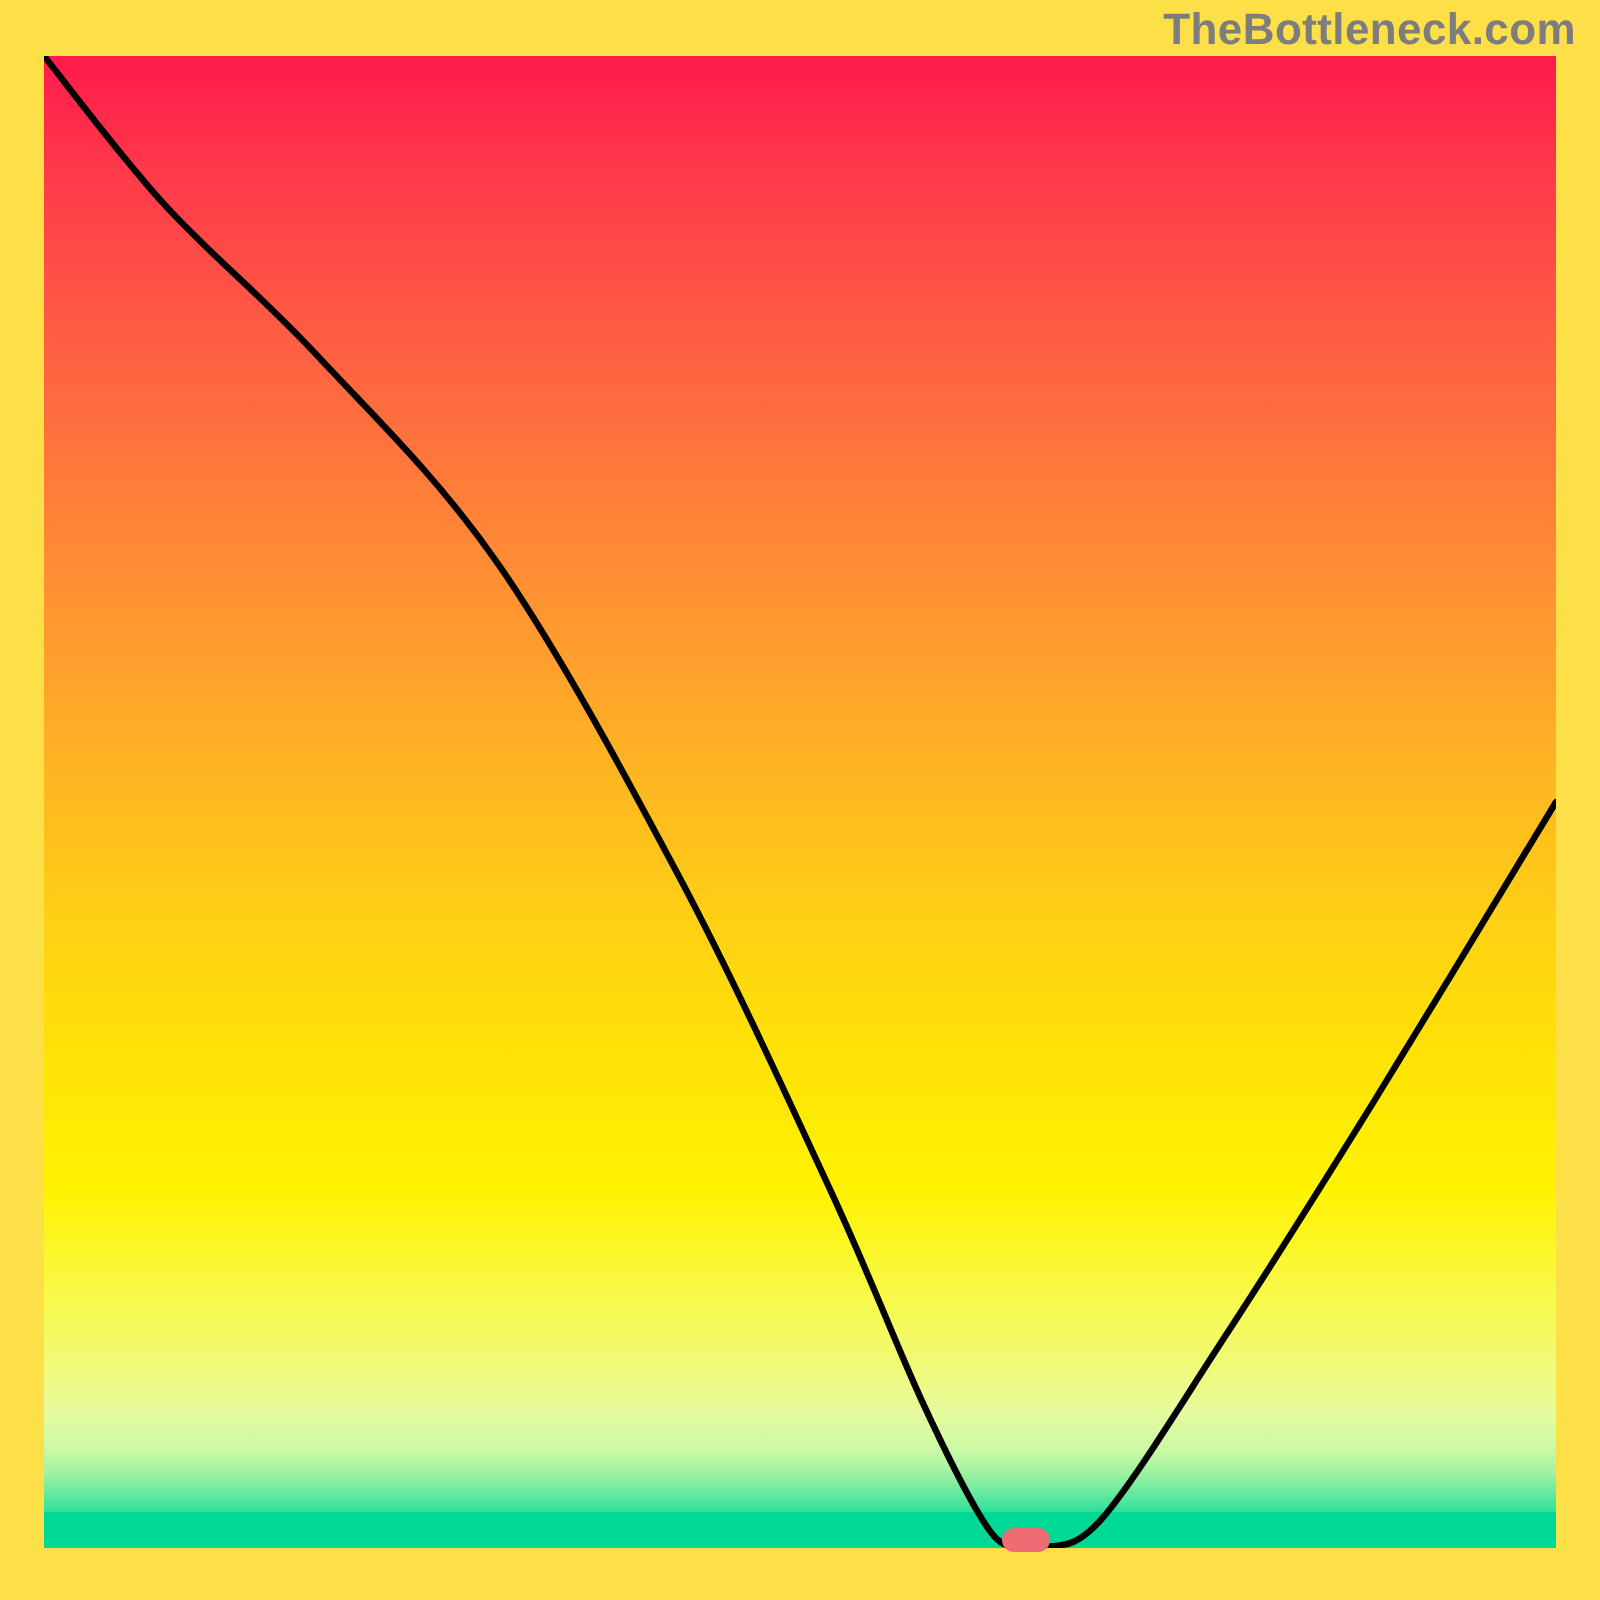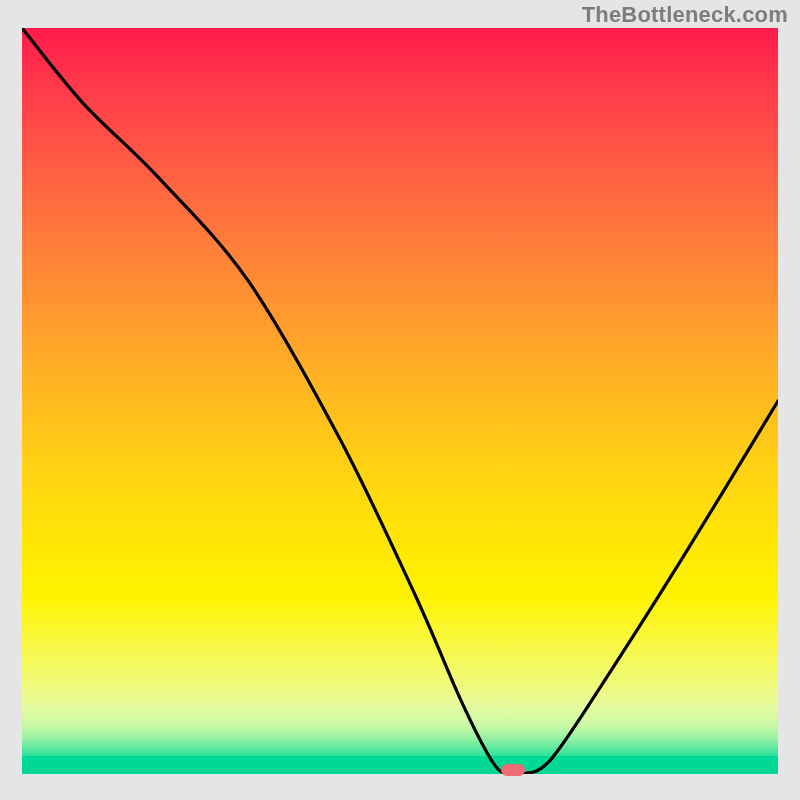--- a/index.html
+++ b/index.html
@@ -7,21 +7,21 @@
     padding: 0;
     width: 800px;
     height: 800px;
     background: #000;
     overflow: hidden;
   }
   .container {
     position: relative;
     width: 800px;
     height: 800px;
-    background: #e5e5e5;
+    background: #fde047;
   }
   .watermark {
     position: absolute;
     top: 2px;
     right: 12px;
     font-family: Arial, Helvetica, sans-serif;
     font-size: 22px;
     font-weight: bold;
     color: #7d7d7d;
     letter-spacing: 0.2px;

